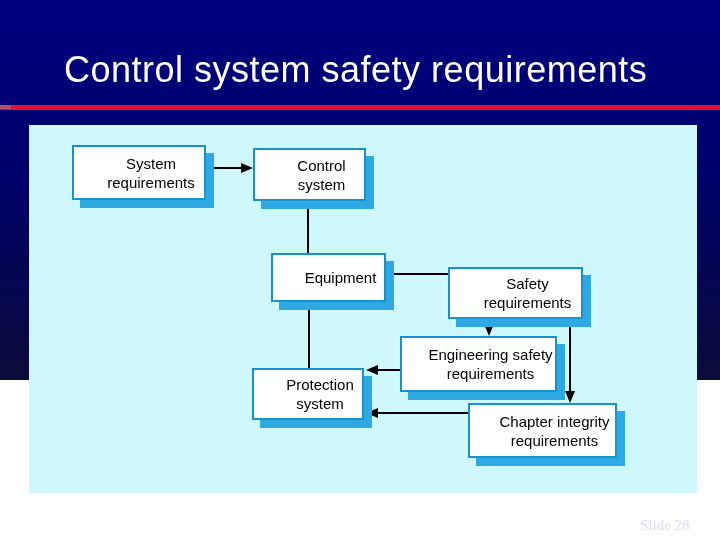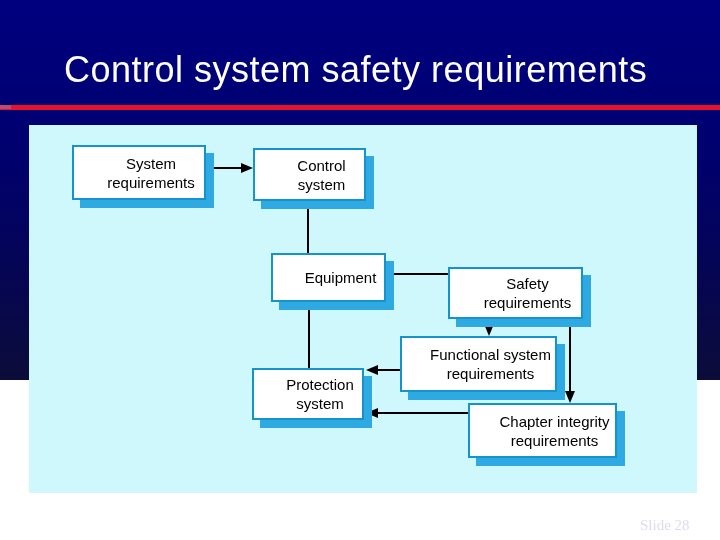--- a/index.html
+++ b/index.html
@@ -86,21 +86,21 @@
 requirements</div>
 
     <div class="node" style="left:224px;top:23px;width:113px;height:53px;">Control
 system</div>
 
     <div class="node" style="left:223px;top:128px;width:115px;height:49px;margin-left:19px;">Equipment</div>
 
     <div class="node" style="left:419px;top:142px;width:135px;height:52px;">Safety
 requirements</div>
 
-    <div class="node" style="left:371px;top:211px;width:157px;height:56px;">Functional system
+    <div class="node" style="left:371px;top:211px;width:157px;height:56px;">Engineering safety
 requirements</div>
 
     <div class="node" style="left:223px;top:243px;width:112px;height:52px;">Protection
 system</div>
 
     <div class="node" style="left:439px;top:278px;width:149px;height:55px;">Chapter integrity
 requirements</div>
   </div>
 
   <div class="footer-item" style="left:640px;top:517px;">Slide 28</div>

